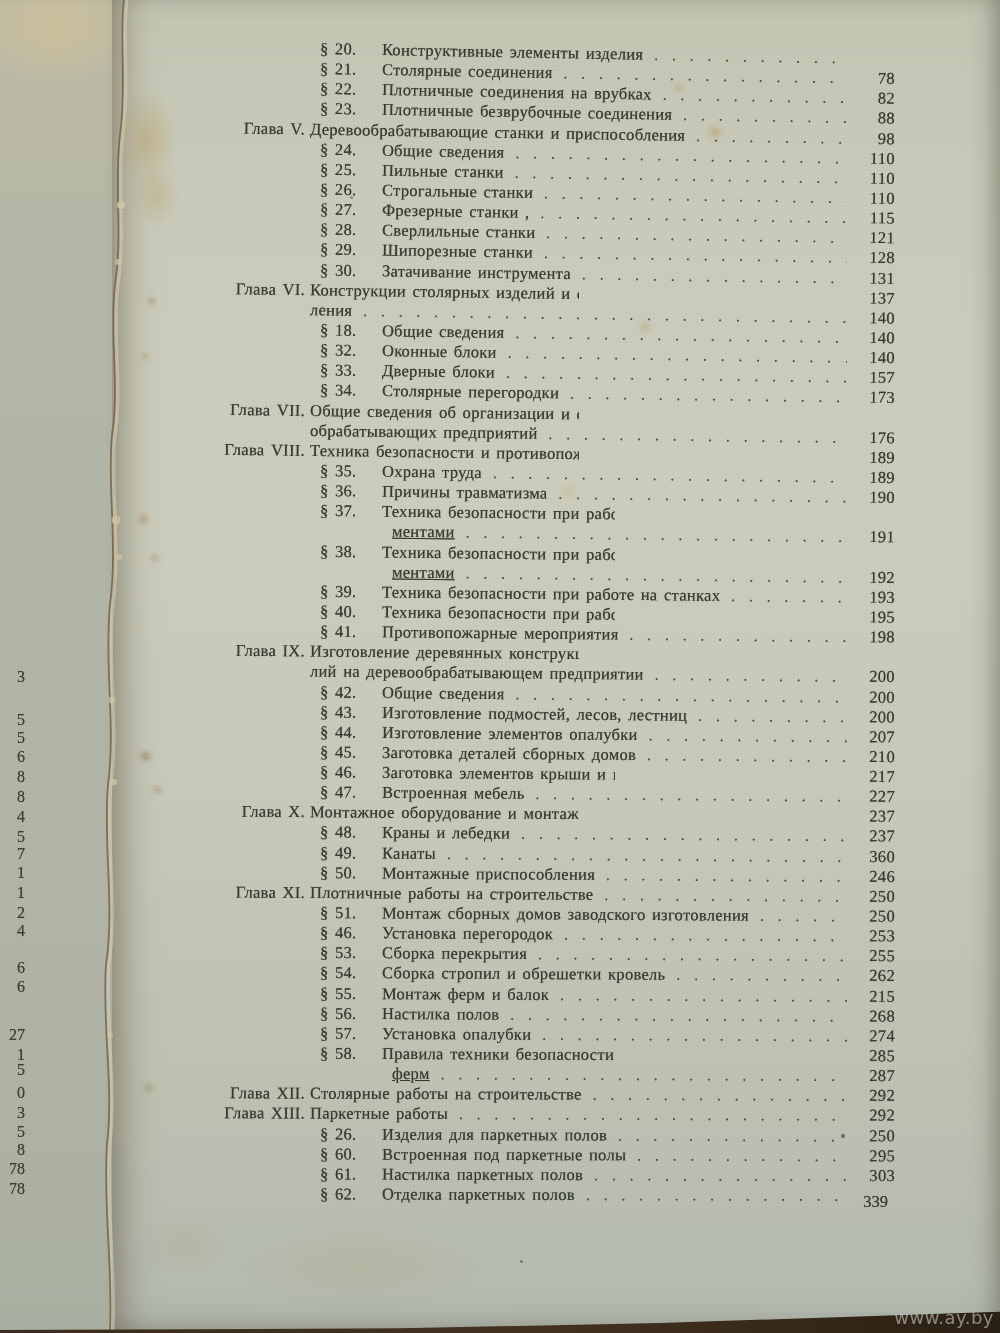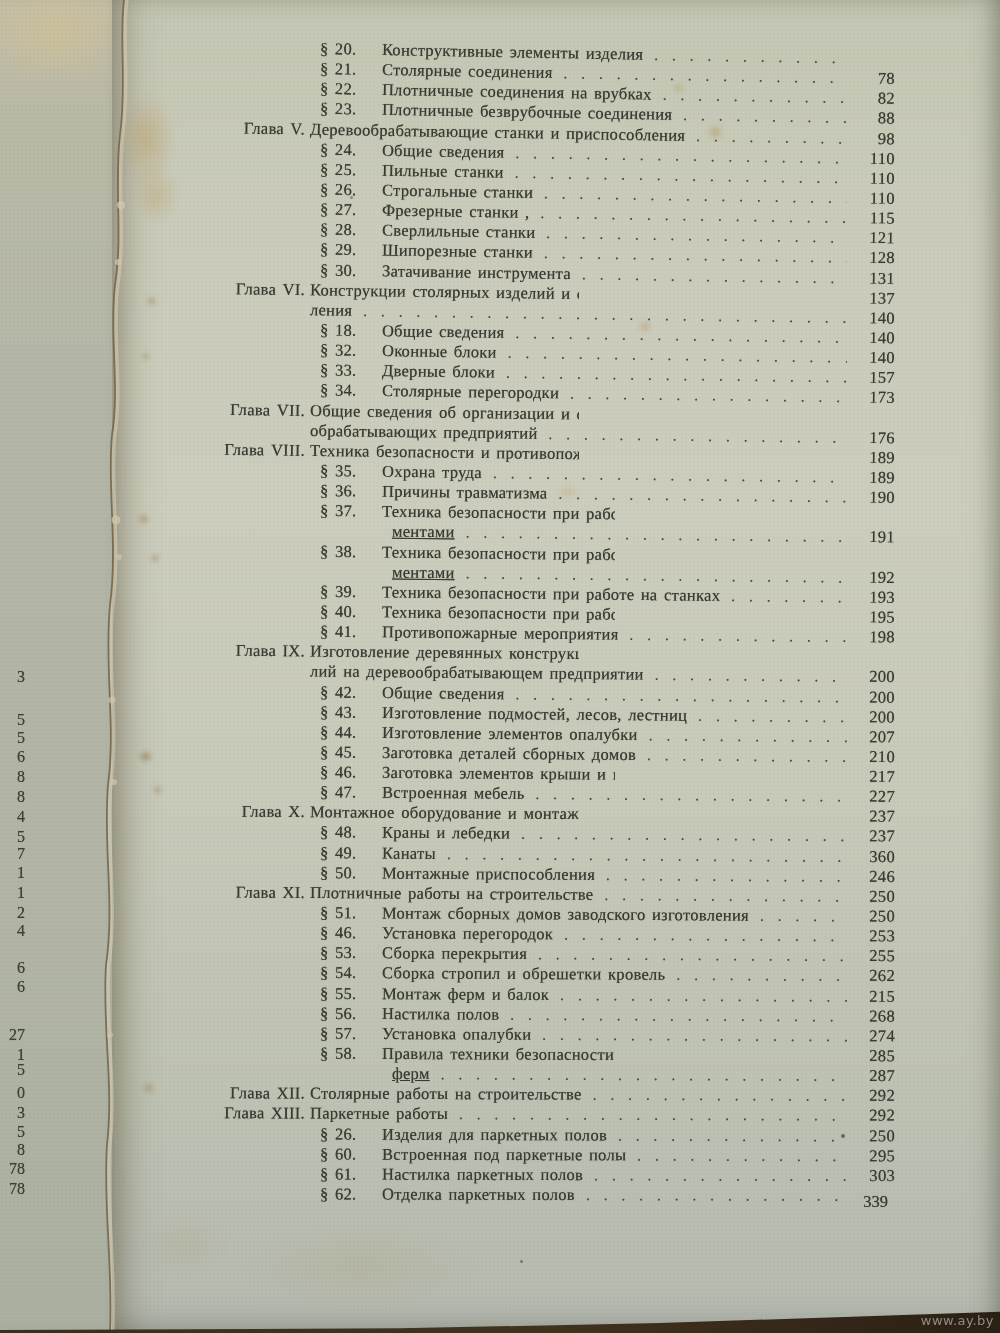--- a/index.html
+++ b/index.html
@@ -68,21 +68,21 @@
   .speck{position:absolute;border-radius:50%;pointer-events:none;}
   
   .table-wedge{
     position:absolute;left:0;bottom:0;width:1000px;height:26px;
     background:linear-gradient(90deg,#3b2d1f 0%,#42311f 55%,#2b2014 100%);
     clip-path:polygon(0% 88%,40% 82%,66% 62%,100% 18%,100% 100%,0% 100%);
   }
   .watermark{
     position:absolute;right:6px;bottom:5px;
     font-family:"DejaVu Sans","Liberation Sans",sans-serif;
-    font-size:13px;color:rgba(225,230,218,.55);letter-spacing:.5px;
+    font-size:18px;color:rgba(225,230,218,.55);letter-spacing:.5px;
     text-shadow:0 1px 1px rgba(30,25,15,.5);
   }
 </style>
 </head>
 <body>
 
 <div class="left-page">
   <div class="left-corner-stain"></div>
 </div>
 

